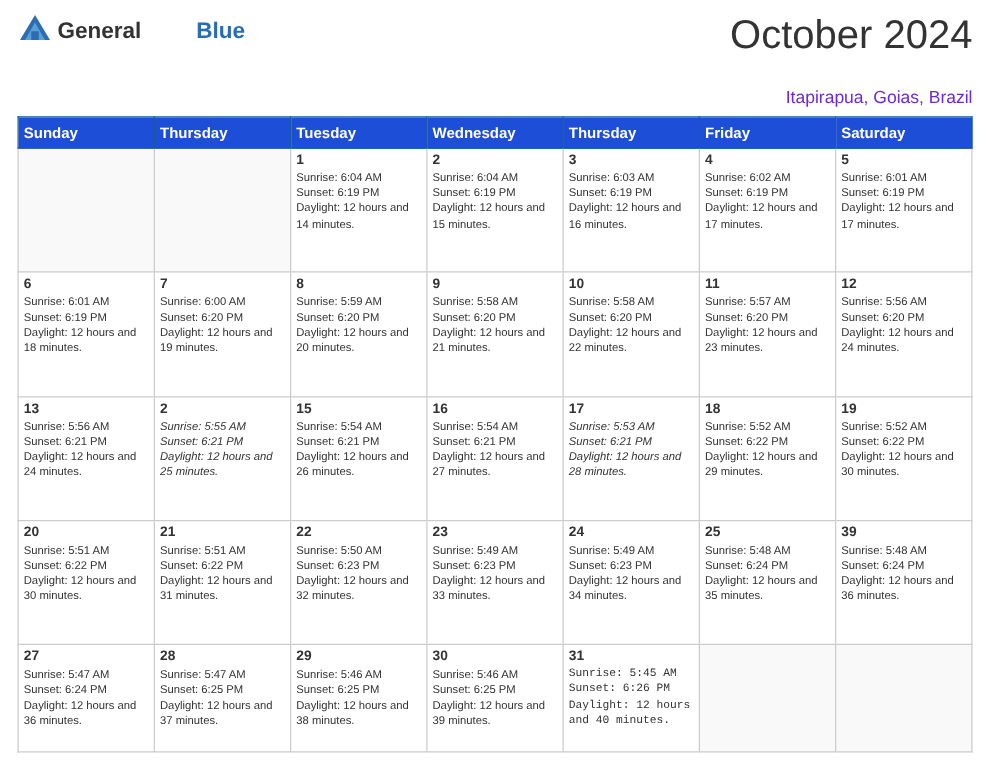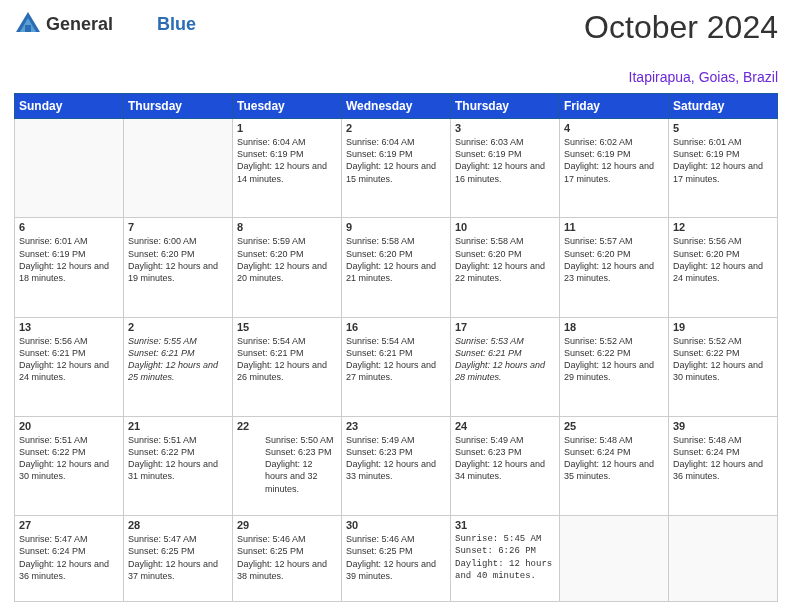--- a/index.html
+++ b/index.html
@@ -268,21 +268,21 @@
 Daylight: 12 hours and 30 minutes.</div>
           </td>
           <td>
             <span class="day-num">21</span>
             <div class="day-info" style="white-space: pre-line;">Sunrise: 5:51 AM
 Sunset: 6:22 PM
 Daylight: 12 hours and 31 minutes.</div>
           </td>
           <td>
             <span class="day-num">22</span>
-            <div class="day-info" style="white-space: pre-line; margin-left: 28px;">Sunrise: 5:50 AM
+            <div class="day-info" style="white-space: pre-line;">Sunrise: 5:50 AM
 Sunset: 6:23 PM
 Daylight: 12 hours and 32 minutes.</div>
           </td>
           <td>
             <span class="day-num">23</span>
             <div class="day-info" style="white-space: pre-line;">Sunrise: 5:49 AM
 Sunset: 6:23 PM
 Daylight: 12 hours and 33 minutes.</div>
           </td>
           <td>

